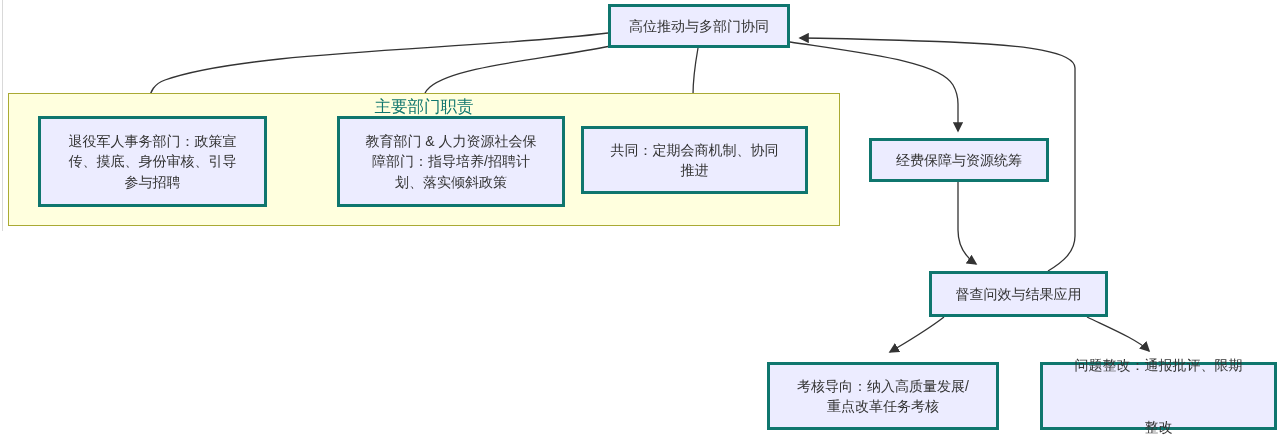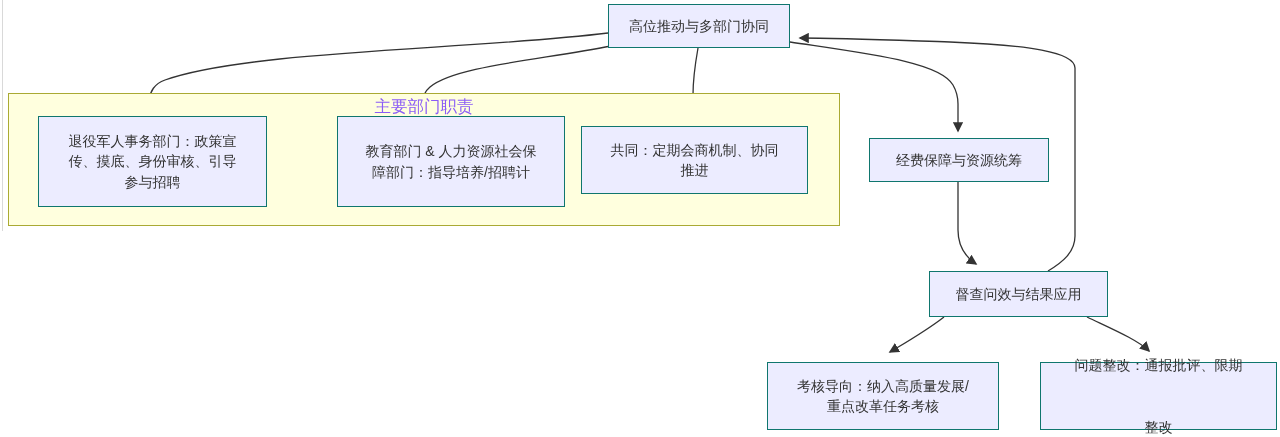--- a/index.html
+++ b/index.html
@@ -35,26 +35,26 @@
     background: #FFFFDE;
     border: 1px solid #AAAA33;
     box-sizing: border-box;
   }
   .cluster-label {
     position: absolute;
     width: 100%;
     top: 2px;
     text-align: center;
     font-size: 16.5px;
-    color: #8b5cf6;
+    color: #0f766e;
   }
   .node {
     position: absolute;
     background: #ECECFF;
-    border: 1px solid #0f766e;
+    border: 3px solid #0f766e;
     box-sizing: border-box;
     display: flex;
     flex-direction: column;
     align-items: center;
     justify-content: center;
     text-align: center;
     color: #333333;
     font-size: 14px;
     line-height: 20.5px;
   }
@@ -95,20 +95,21 @@
 
   <div class="node" style="left:38px; top:116px; width:229px; height:91px;text-align:center;">
     <span>退役军人事务部门：政策宣</span>
     <span>传、摸底、身份审核、引导</span>
     <span>参与招聘</span>
   </div>
 
   <div class="node" style="left:309px; top:116px; width:228px; height:91px;margin-left:28px;">
     <span>教育部门 &amp; 人力资源社会保</span>
     <span>障部门：指导培养/招聘计</span>
+    <span>划、落实倾斜政策</span>
   </div>
 
   <div class="node" style="left:581px; top:126px; width:227px; height:68px;">
     <span>共同：定期会商机制、协同</span>
     <span>推进</span>
   </div>
 
   <div class="node" style="left:869px; top:138px; width:180px; height:44px;">
     <span>经费保障与资源统筹</span>
   </div>

